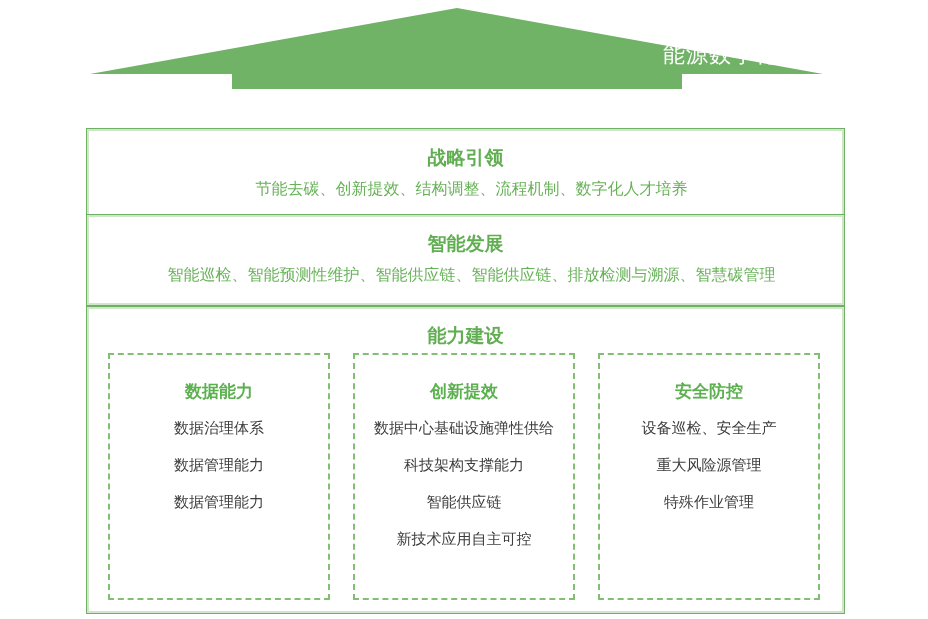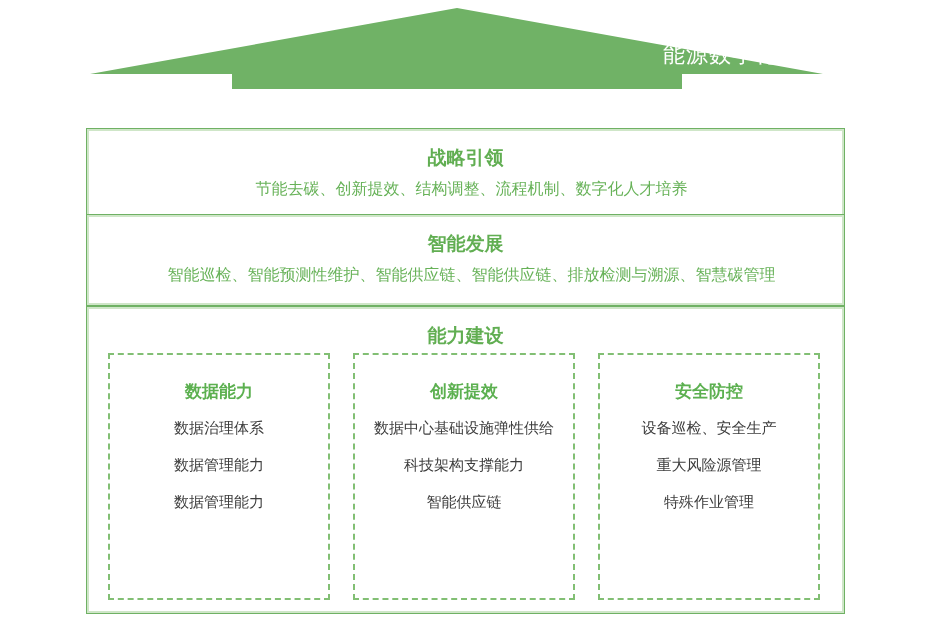--- a/index.html
+++ b/index.html
@@ -92,20 +92,21 @@
       <div class="cap-item first">数据治理体系</div>
       <div class="cap-item">数据管理能力</div>
       <div class="cap-item">数据管理能力</div>
     </div>
 
     <div class="cap-col">
       <div class="cap-col-title">创新提效</div>
       <div class="cap-item first">数据中心基础设施弹性供给</div>
       <div class="cap-item">科技架构支撑能力</div>
       <div class="cap-item">智能供应链</div>
+      <div class="cap-item">新技术应用自主可控</div>
     </div>
 
     <div class="cap-col">
       <div class="cap-col-title">安全防控</div>
       <div class="cap-item first">设备巡检、安全生产</div>
       <div class="cap-item">重大风险源管理</div>
       <div class="cap-item">特殊作业管理</div>
     </div>
 
   </div>

